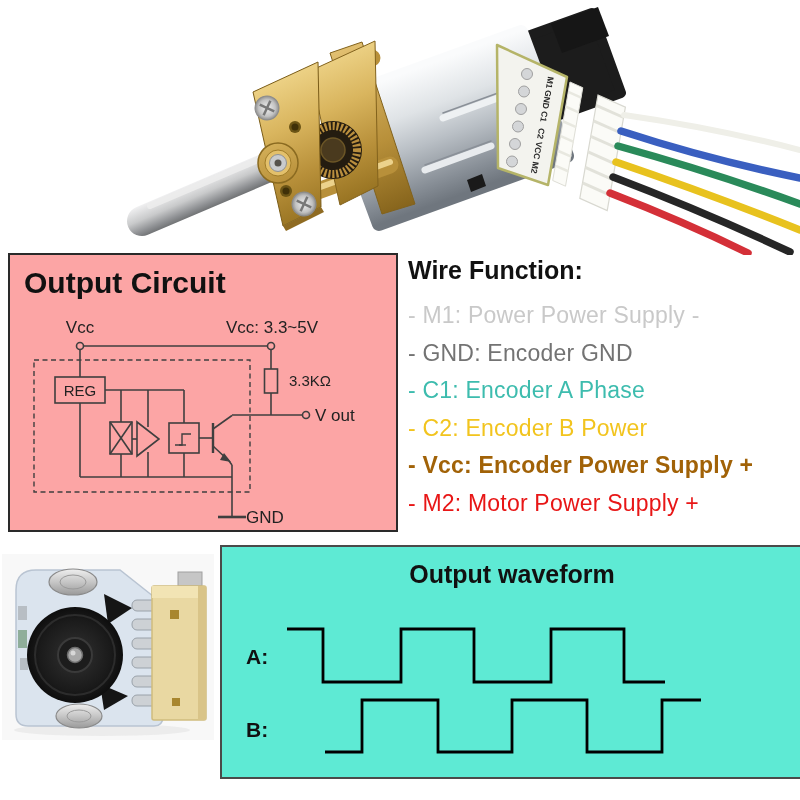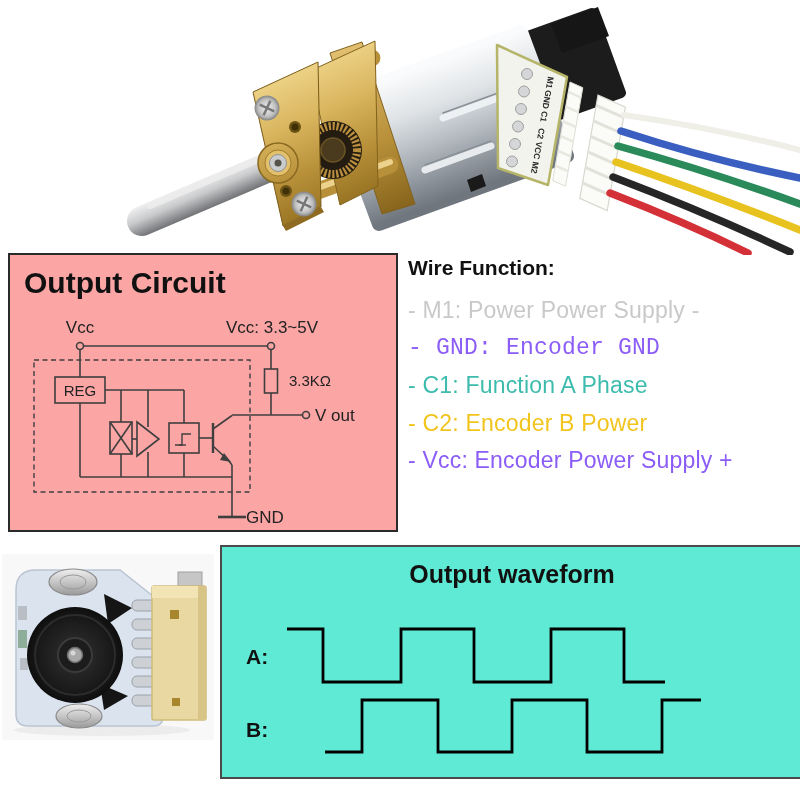--- a/index.html
+++ b/index.html
@@ -2,21 +2,21 @@
 <html><head>
 <meta charset="utf-8">
 <style>
   html,body{margin:0;padding:0;background:#fff;}
   .page{position:relative;width:800px;height:800px;background:#fff;overflow:hidden;
         font-family:"Liberation Sans",sans-serif;}
   .abs{position:absolute;}
   .circuit-box{left:8px;top:253px;width:386px;height:275px;border:2px solid #2a2a2a;background:#fca5a5;}
   .waveform-box{left:220px;top:545px;width:580px;height:230px;border:2px solid #4a4a4a;background:#5eead4;}
   .wire-panel{left:408px;top:256px;width:392px;}
-  .wf-title{font-size:21px;font-weight:700;color:#111;margin:0 0 12px 0;}
+  .wf-title{font-size:25px;font-weight:700;color:#111;margin:0 0 12px 0;}
   .wf-item{font-size:23px;line-height:37.5px;white-space:nowrap;letter-spacing:.2px;}
   svg text{font-family:"Liberation Sans",sans-serif;}
   .cl{stroke:#3f3f3f;stroke-width:1.6;fill:none;}
   .wv{stroke:#000;stroke-width:2.8;fill:none;}
 </style>
 </head>
 <body>
 
 <div class="page">
 
@@ -217,24 +217,25 @@
       <line x1="174" y1="198" x2="174" y2="222" class="cl"></line>
 
       <line x1="208" y1="262" x2="236" y2="262" stroke="#3f3f3f" stroke-width="2.6"></line>
       <text x="236" y="268" font-size="17" fill="#222">GND</text>
     </svg>
   </div>
 
   <div class="abs wire-panel">
     <div class="wf-title">Wire Function:</div>
     <div class="wf-item" style="color: rgb(201, 201, 201);">- M1: Power Power Supply -</div>
-    <div class="wf-item" style="color: #8b5cf6; font-family: Liberation Mono, monospace;">- GND: Encoder GND</div>
-    <div class="wf-item" style="color: rgb(61, 188, 174);">- C1: Function A Phase</div>
+    <div class="wf-item" style="color: #737373;">- GND: Encoder GND</div>
+    <div class="wf-item" style="color: rgb(61, 188, 174);">- C1: Encoder A Phase</div>
     <div class="wf-item" style="color: rgb(242, 196, 30);">- C2: Encoder B Power</div>
-    <div class="wf-item" style="color: #8b5cf6;">- Vcc: Encoder Power Supply +</div>
+    <div class="wf-item" style="color: #a16207; font-weight: bold;">- Vcc: Encoder Power Supply +</div>
+    <div class="wf-item" style="color: rgb(232, 22, 22);">- M2: Motor Power Supply +</div>
   </div>
 
   <svg class="abs" style="left:2px;top:546px" width="215" height="200" viewBox="0 0 215 200">
     <defs>
       <radialGradient id="discGrad">
           <stop offset="0" stop-color="#323232"></stop>
         <stop offset="0.75" stop-color="#1a1a1a"></stop>
           <stop offset="1" stop-color="#0e0e0e"></stop>
         </radialGradient>
       <linearGradient id="tabGrad" x1="0" y1="0" x2="0" y2="1">

